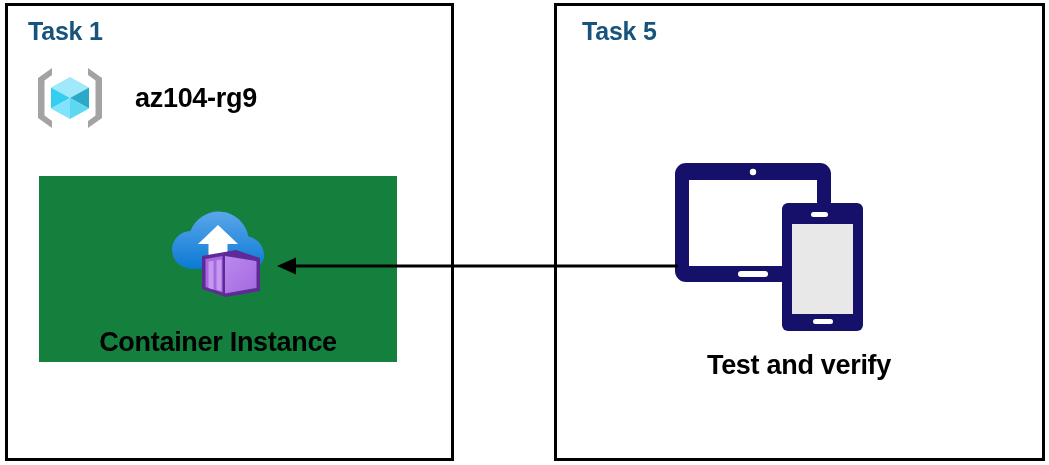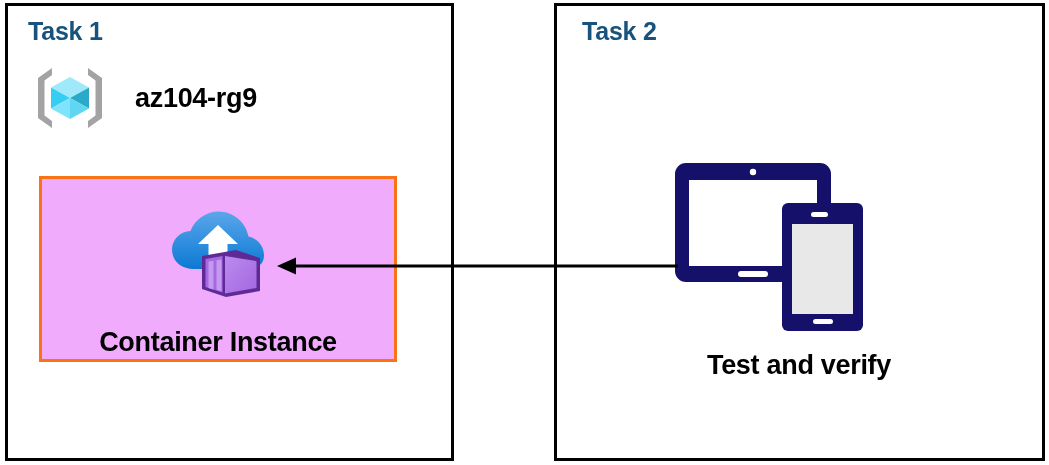--- a/index.html
+++ b/index.html
@@ -77,22 +77,22 @@
   }
 
   
   #container-instance-box {
     position: absolute;
     box-sizing: border-box;
     left: 39px;
     top: 176px;
     width: 358px;
     height: 186px;
-    border: 3px solid #f97316;
-    background: #f0abfc;
+    border: 3px solid #15803d;
+    background: #15803d;
   }
   #container-instance-icon {
     position: absolute;
     left: 50%;
     transform: translateX(-50%);
     top: 24px;
     width: 96px;
     height: 96px;
   }
   #container-instance-label {
@@ -201,21 +201,21 @@
         <path d="M46.5 57.2 L51.5 56.4 L51.5 88 L46.5 86.8 Z" fill="#c49af0"></path>
 
         <path d="M55 53 L86.5 58.2 L86.5 85 L55 90.5 Z" fill="url(#boxFace)"></path>
       </svg>
     </span>
     <div id="container-instance-label">Container Instance</div>
   </div>
 
   <div id="panel-task-2" class="task-panel"></div>
 
-  <div id="task-2-title" class="task-title">Task 2</div>
+  <div id="task-2-title" class="task-title">Task 5</div>
 
   <span id="test-verify-icon">
     <svg viewBox="0 0 194 174" width="194" height="174" xmlns="http://www.w3.org/2000/svg">
 
       <rect x="3" y="3" width="156" height="119" rx="11" ry="11" fill="#151069"></rect>
 
       <rect x="17" y="20" width="128" height="86" fill="#ffffff"></rect>
 
       <circle cx="81" cy="12" r="3.2" fill="#ffffff"></circle>
 

